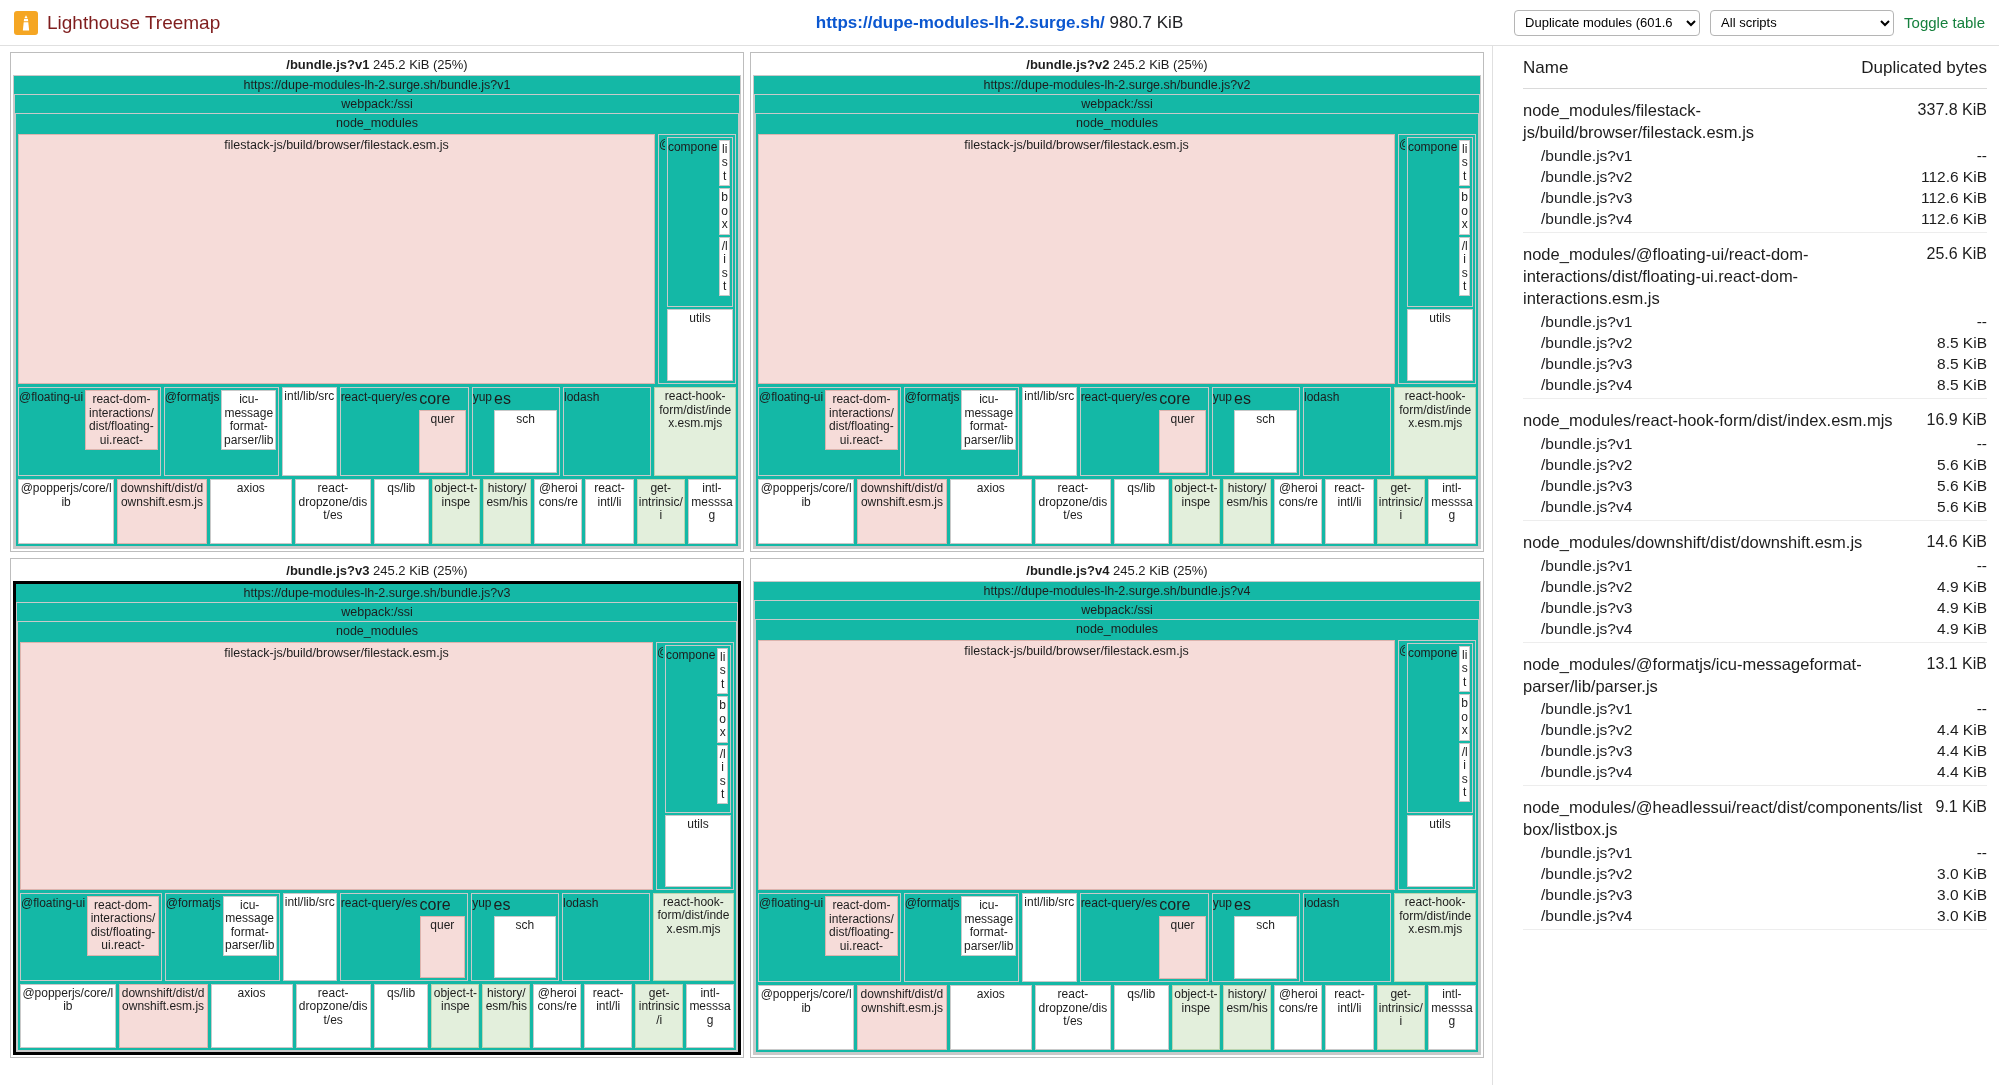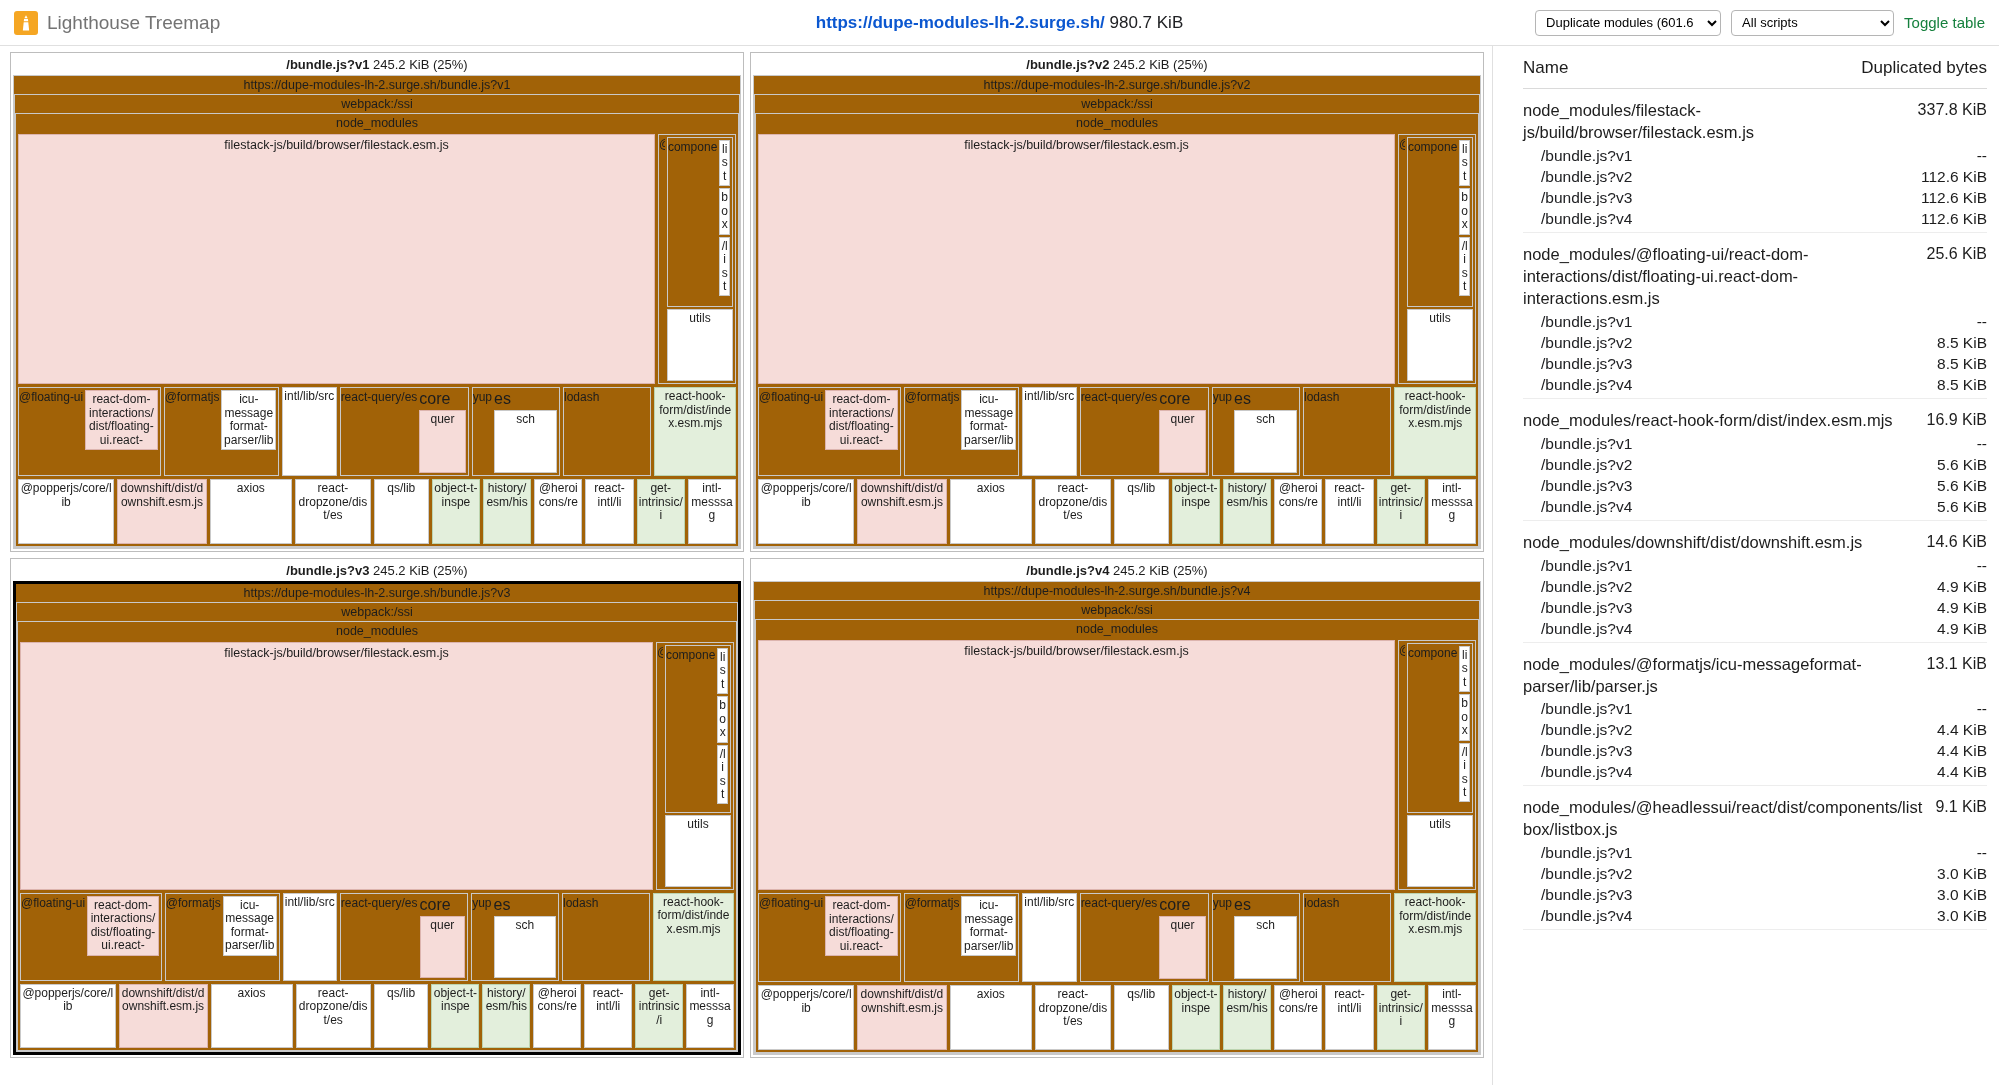--- a/index.html
+++ b/index.html
@@ -22,21 +22,21 @@
     position: relative;
   }
   .brand { display: flex; align-items: center; gap: 9px; }
   .lh-logo {
     width: 24px; height: 24px;
     border-radius: 3px;
     background: #f5a623;
     display: flex; align-items: center; justify-content: center;
     overflow: hidden;
   }
-  .brand-title { font-size: 19px; color: #737373; }
+  .brand-title { font-size: 19px; color: #7f1d1d; }
   .center-url {
     position: absolute;
     left: 50%; transform: translateX(-50%);
     font-size: 17px;
     white-space: nowrap;
   }
   .center-url a { color: #0b57d0; text-decoration: none; font-weight: bold; }
   .center-url .size { color: #202124; font-weight: normal; }
   .header-right {
     margin-left: auto;
@@ -45,21 +45,21 @@
   select.hsel {
     font-family: "Liberation Sans", sans-serif;
     font-size: 13px;
     height: 26px;
     border: 1px solid #b5b5b5;
     border-radius: 4px;
     background: #fff;
     padding: 2px 6px;
   }
   #mode-select { width: 186px; }
-  #scripts-select { width: 163px; }
+  #scripts-select { width: 184px; }
   .toggle-table {
     color: #15803d;
     font-size: 15px;
     cursor: pointer;
   }
   
   .body-wrap {
     display: flex;
     height: 1039px;
     width: 1999px;
@@ -93,21 +93,21 @@
     font-size: 13px;
     text-align: center;
     padding: 2px 0 3px;
     white-space: nowrap;
     overflow: hidden;
   }
   .cap .nm { font-weight: bold; }
   .cap .meta { font-weight: normal; }
   .node {
     border: 1px solid #c9c9c9;
-    background: #a16207;
+    background: #14b8a6;
     flex: 1;
     display: flex;
     flex-direction: column;
     min-height: 0;
   }
   .node > .lbl {
     font-size: 12.5px;
     text-align: center;
     padding: 2px 0;
     white-space: nowrap;

